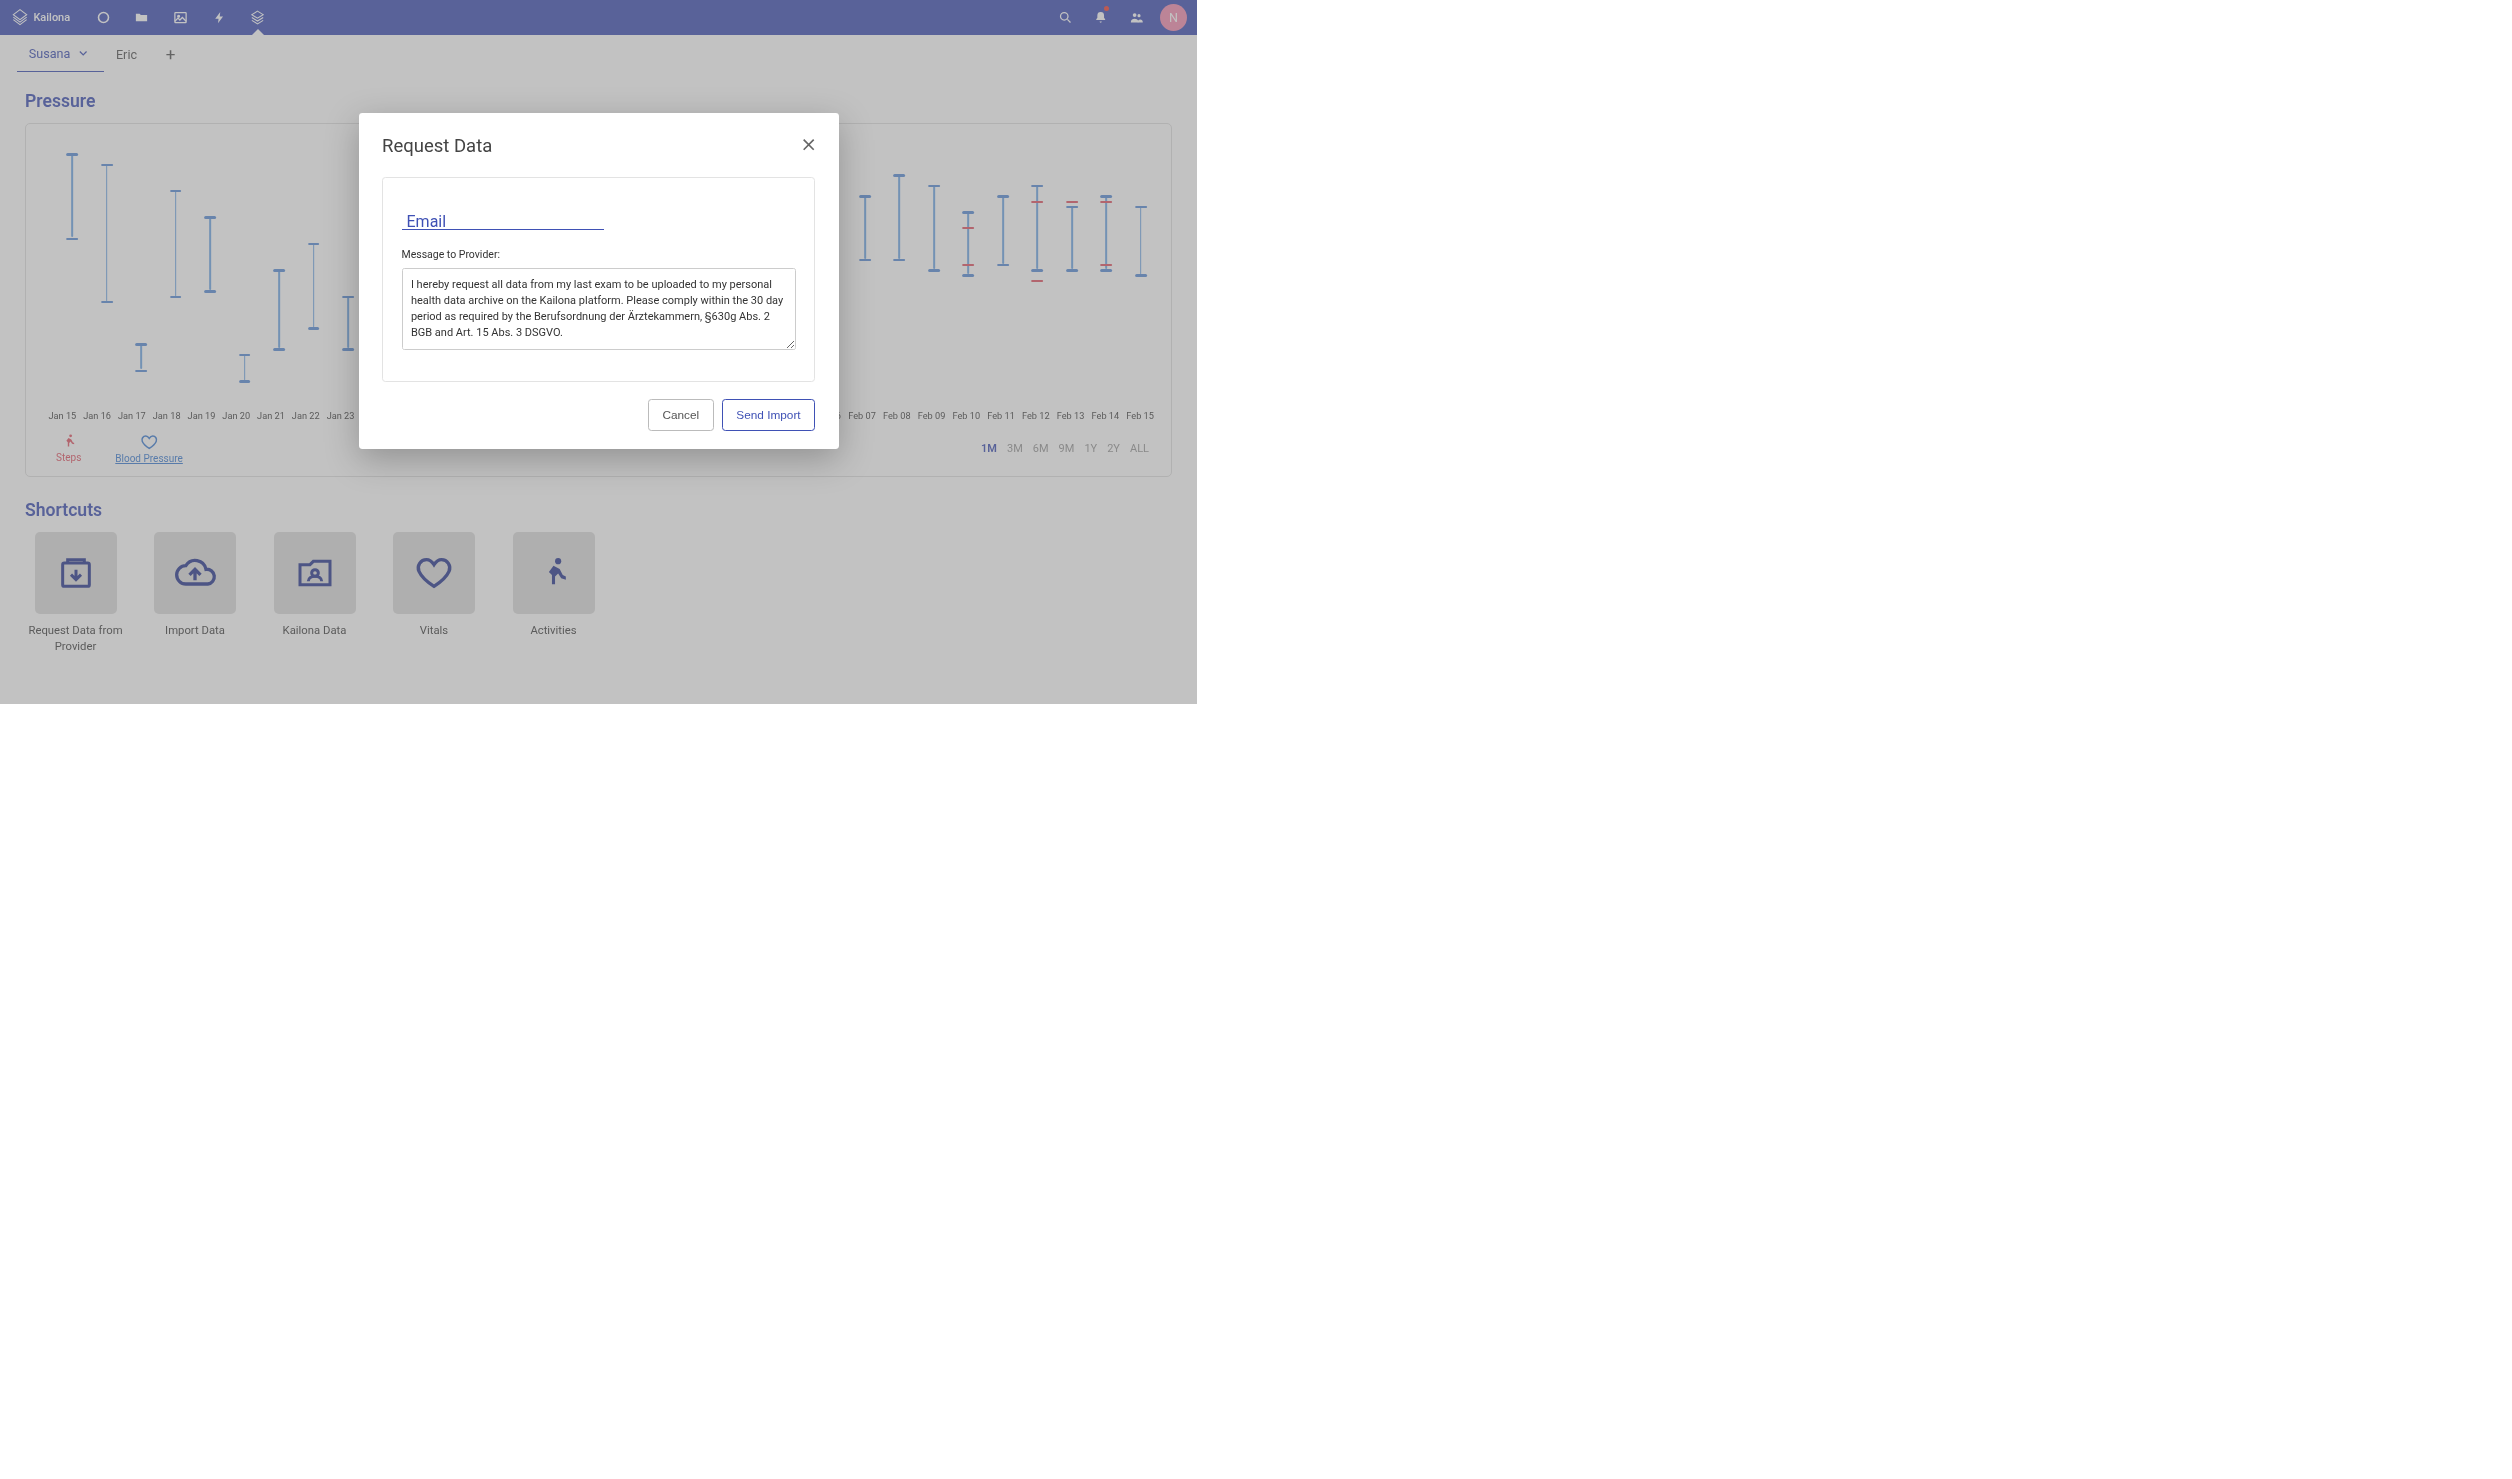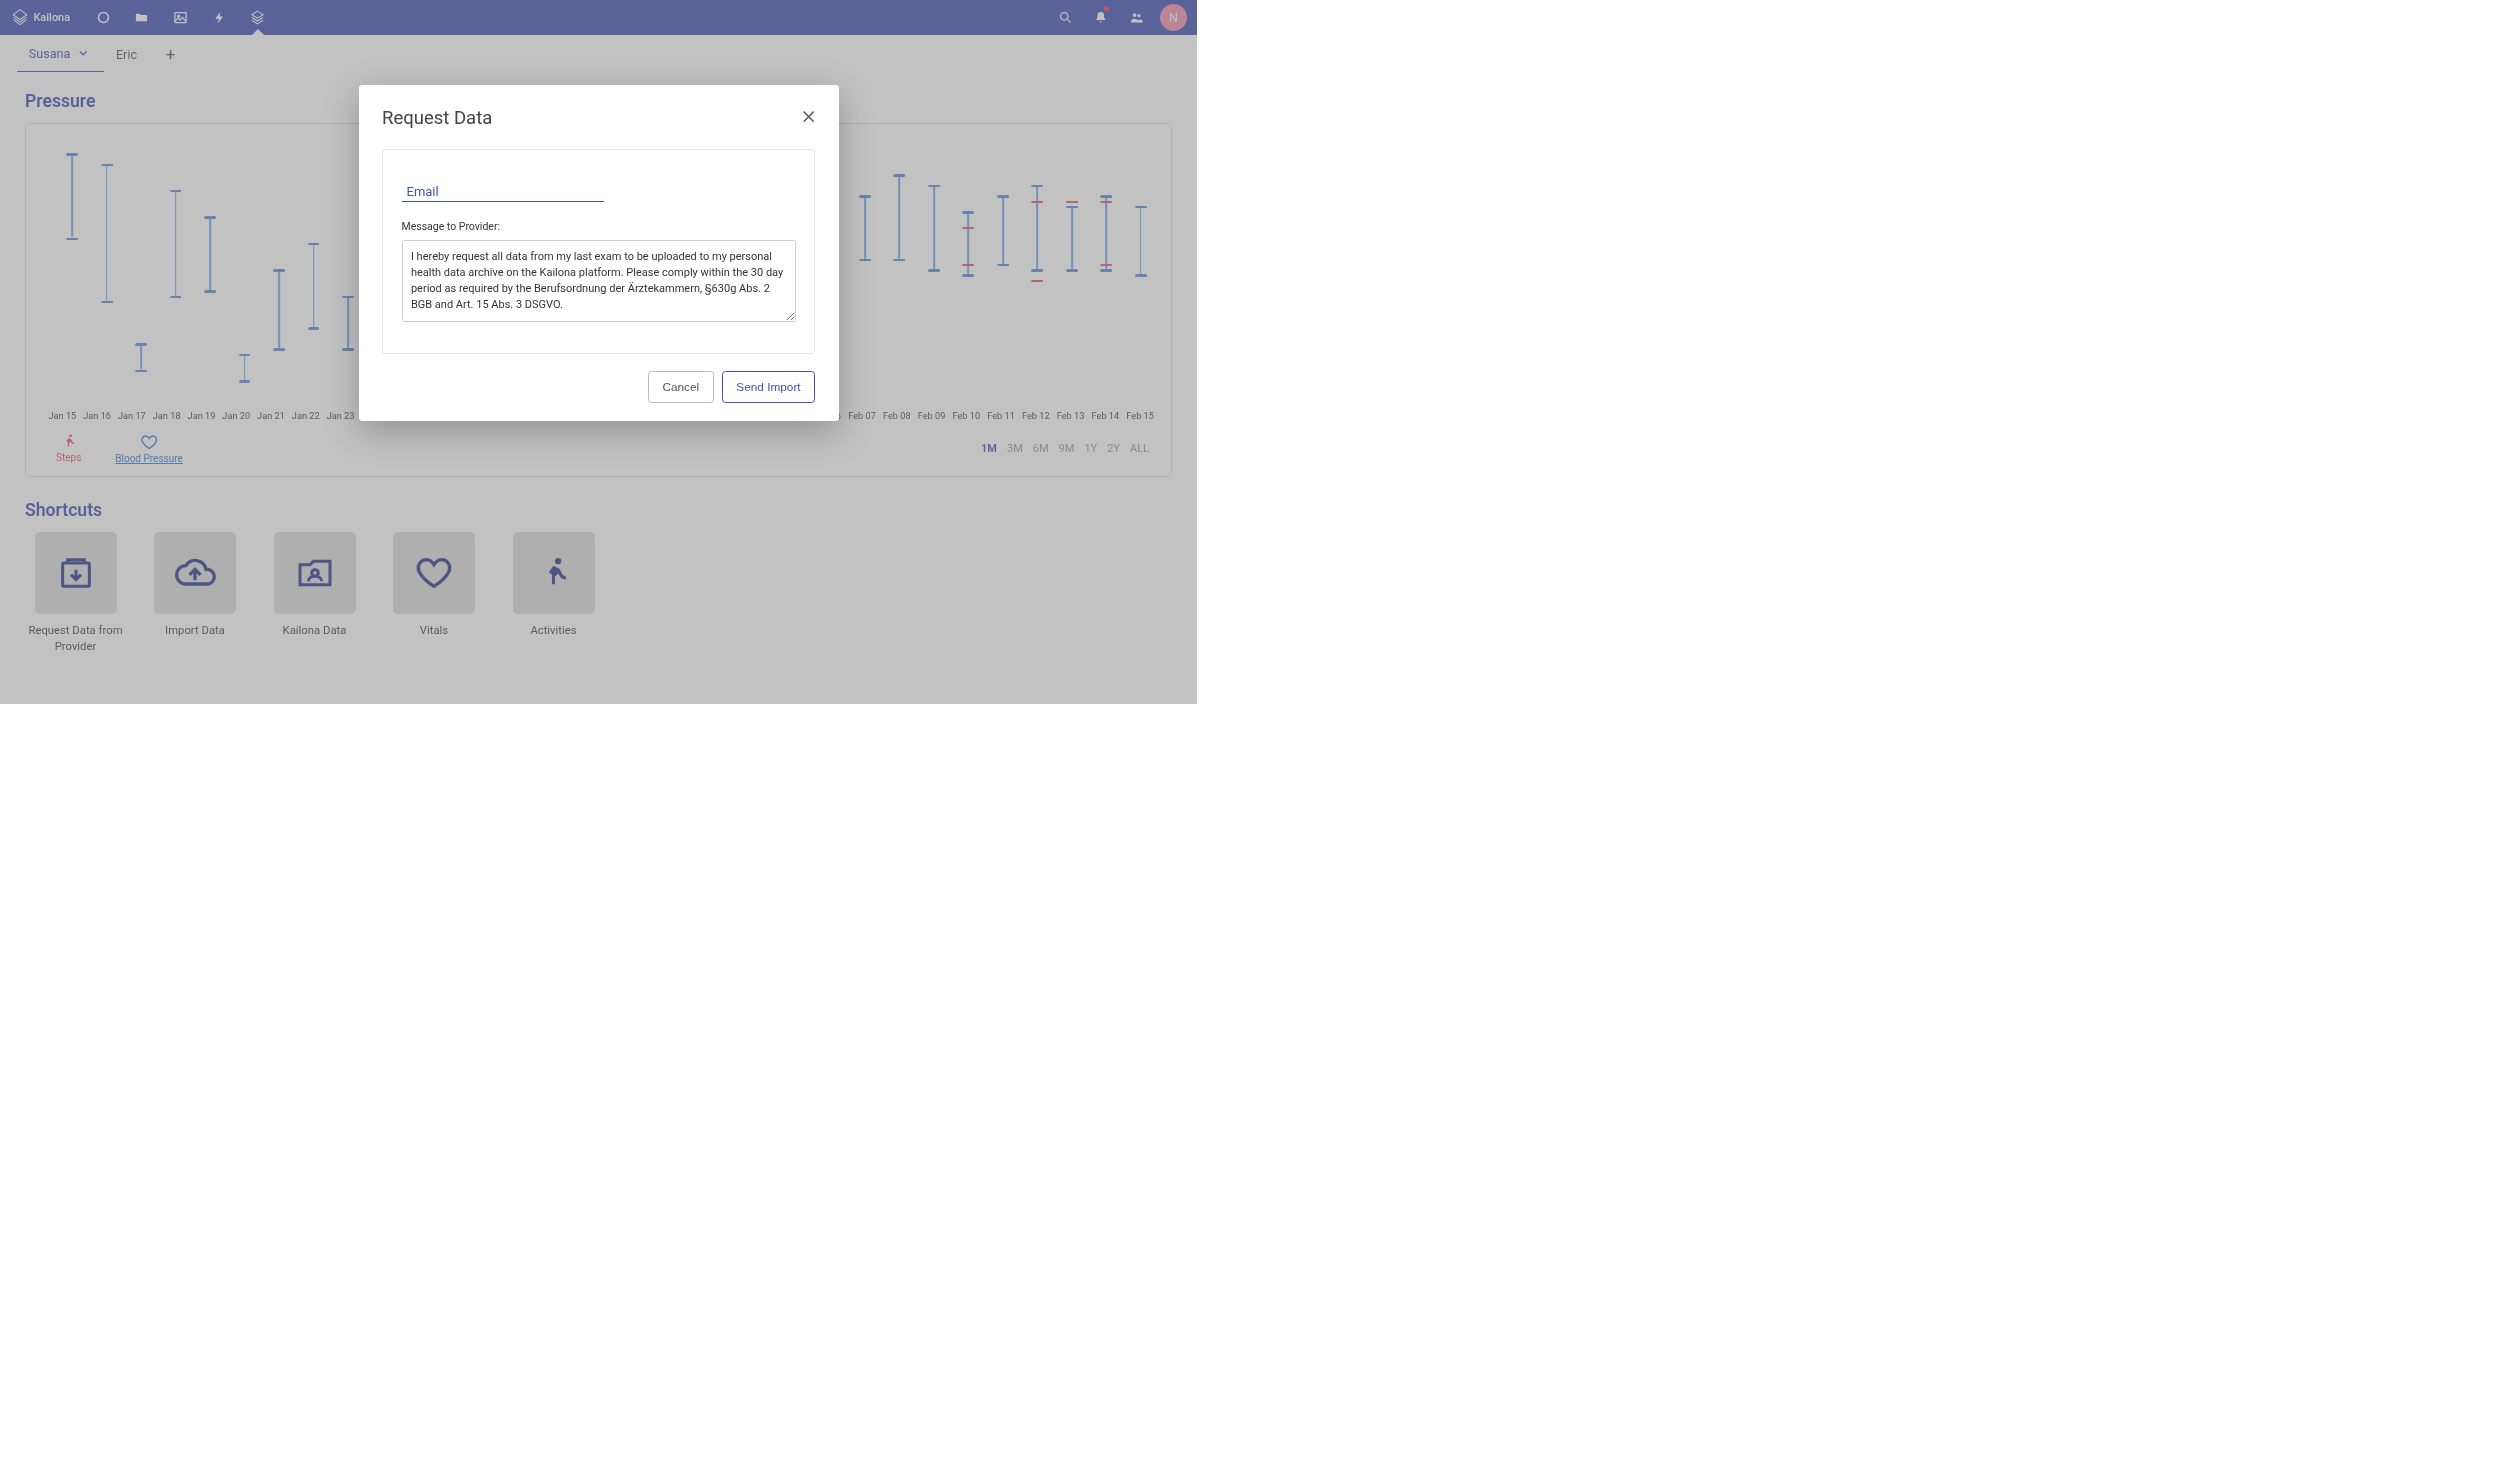--- a/index.html
+++ b/index.html
@@ -181,21 +181,21 @@
   line-height: 1.5;
 }
 
 .overlay {
   position: absolute;
   inset: 0;
   background: rgba(120,120,120,0.45);
   display: flex;
   align-items: flex-start;
   justify-content: center;
-  padding-top: 85px;
+  padding-top: 113px;
 }
 .dialog {
   width: 480px;
   background: #fff;
   border-radius: 3.4px;
   box-shadow: 0 10px 34px rgba(0,0,0,0.25);
   padding: 22px 23.5px 18.5px 23.5px;
 }
 .dialog-header {
   display: flex;
@@ -219,21 +219,21 @@
   font-size: 11px;
   color: #3f51b5;
   outline: none;
   background: transparent;
   position: relative;
 }
 .email-wrapper { position: relative; width: 202px; margin-bottom: 18.5px; }
 .email-wrapper label {
   position: absolute;
   left: 5px; top: 10px;
-  font-size: 13px;
+  font-size: 16px;
   color: #3f51b5;
 }
 .msg-label { font-size: 10.5px; color: #333; margin-bottom: 6.7px; display: block; }
 .msg-area {
   width: 100%;
   min-height: 82px;
   border: 0.8px solid #ccc;
   border-radius: 2.5px;
   padding: 8.4px;
   font-family: inherit;

